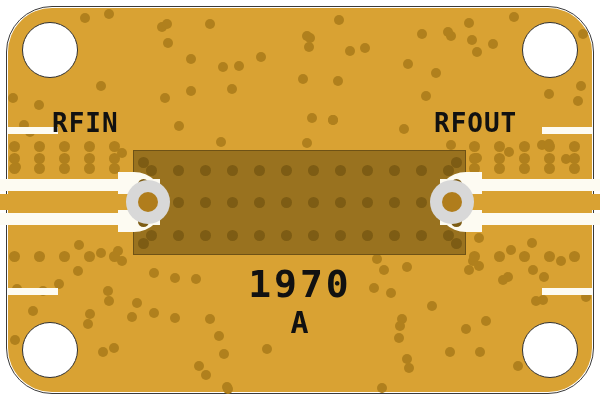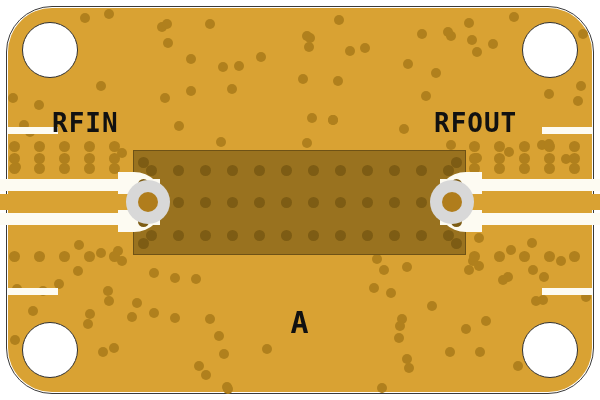--- a/index.html
+++ b/index.html
@@ -137,20 +137,21 @@
   <div class="padring" style="left:430px;top:180px;"></div>
   <div class="padhole" style="left:442px;top:192px;"></div>
 
   <div class="tick" id="tick-0" style="left: 8px; top: 127px; width: 50px; background: rgb(253, 251, 242);"></div>
   <div class="tick" id="tick-1" style="left: 542px; top: 127px; width: 50px; background: rgb(253, 251, 242);"></div>
   <div class="tick" id="tick-2" style="left: 8px; top: 288px; width: 50px; background: rgb(253, 251, 242);"></div>
   <div class="tick" id="tick-3" style="left: 542px; top: 288px; width: 50px; background: rgb(253, 251, 242);"></div>
 
   <div class="silk" id="lbl-rfin">RFIN</div>
   <div class="silk" id="lbl-rfout">RFOUT</div>
+  <div class="silk" id="lbl-part">1970</div>
   <div class="silk" id="lbl-rev">A</div>
 
 <div class="via" style="left: 186.386px; top: 85.5775px; width: 10px; height: 10px;"></div>
     <div class="via" style="left: 506.169px; top: 244.901px; width: 10px; height: 10px;"></div>
     <div class="via" style="left: 327.935px; top: 114.651px; width: 10px; height: 10px;"></div>
     <div class="via" style="left: 538.712px; top: 271.722px; width: 10px; height: 10px;"></div>
     <div class="via" style="left: 169.726px; top: 312.847px; width: 10px; height: 10px;"></div>
     <div class="via" style="left: 474.309px; top: 232.811px; width: 10px; height: 10px;"></div>
     <div class="via" style="left: 396.532px; top: 313.899px; width: 10px; height: 10px;"></div>
     <div class="via" style="left: 33.7524px; top: 99.8298px; width: 10px; height: 10px;"></div>

